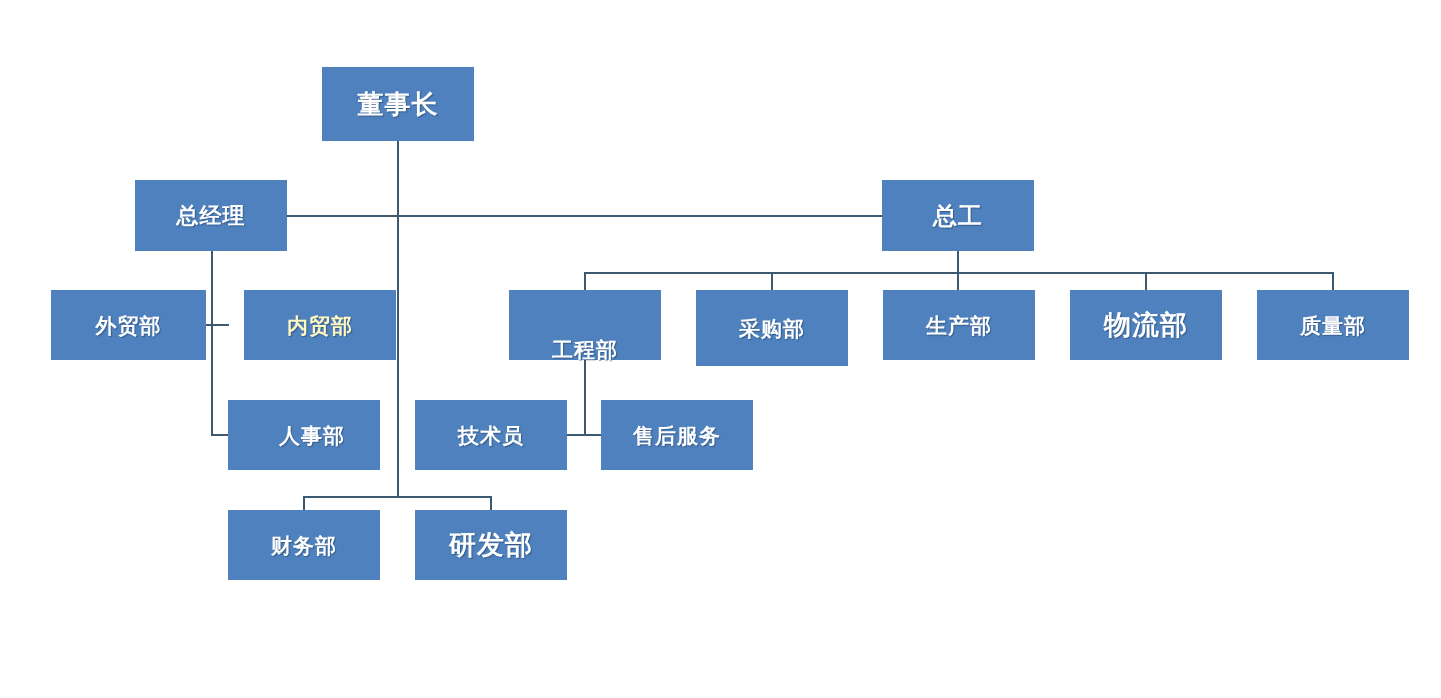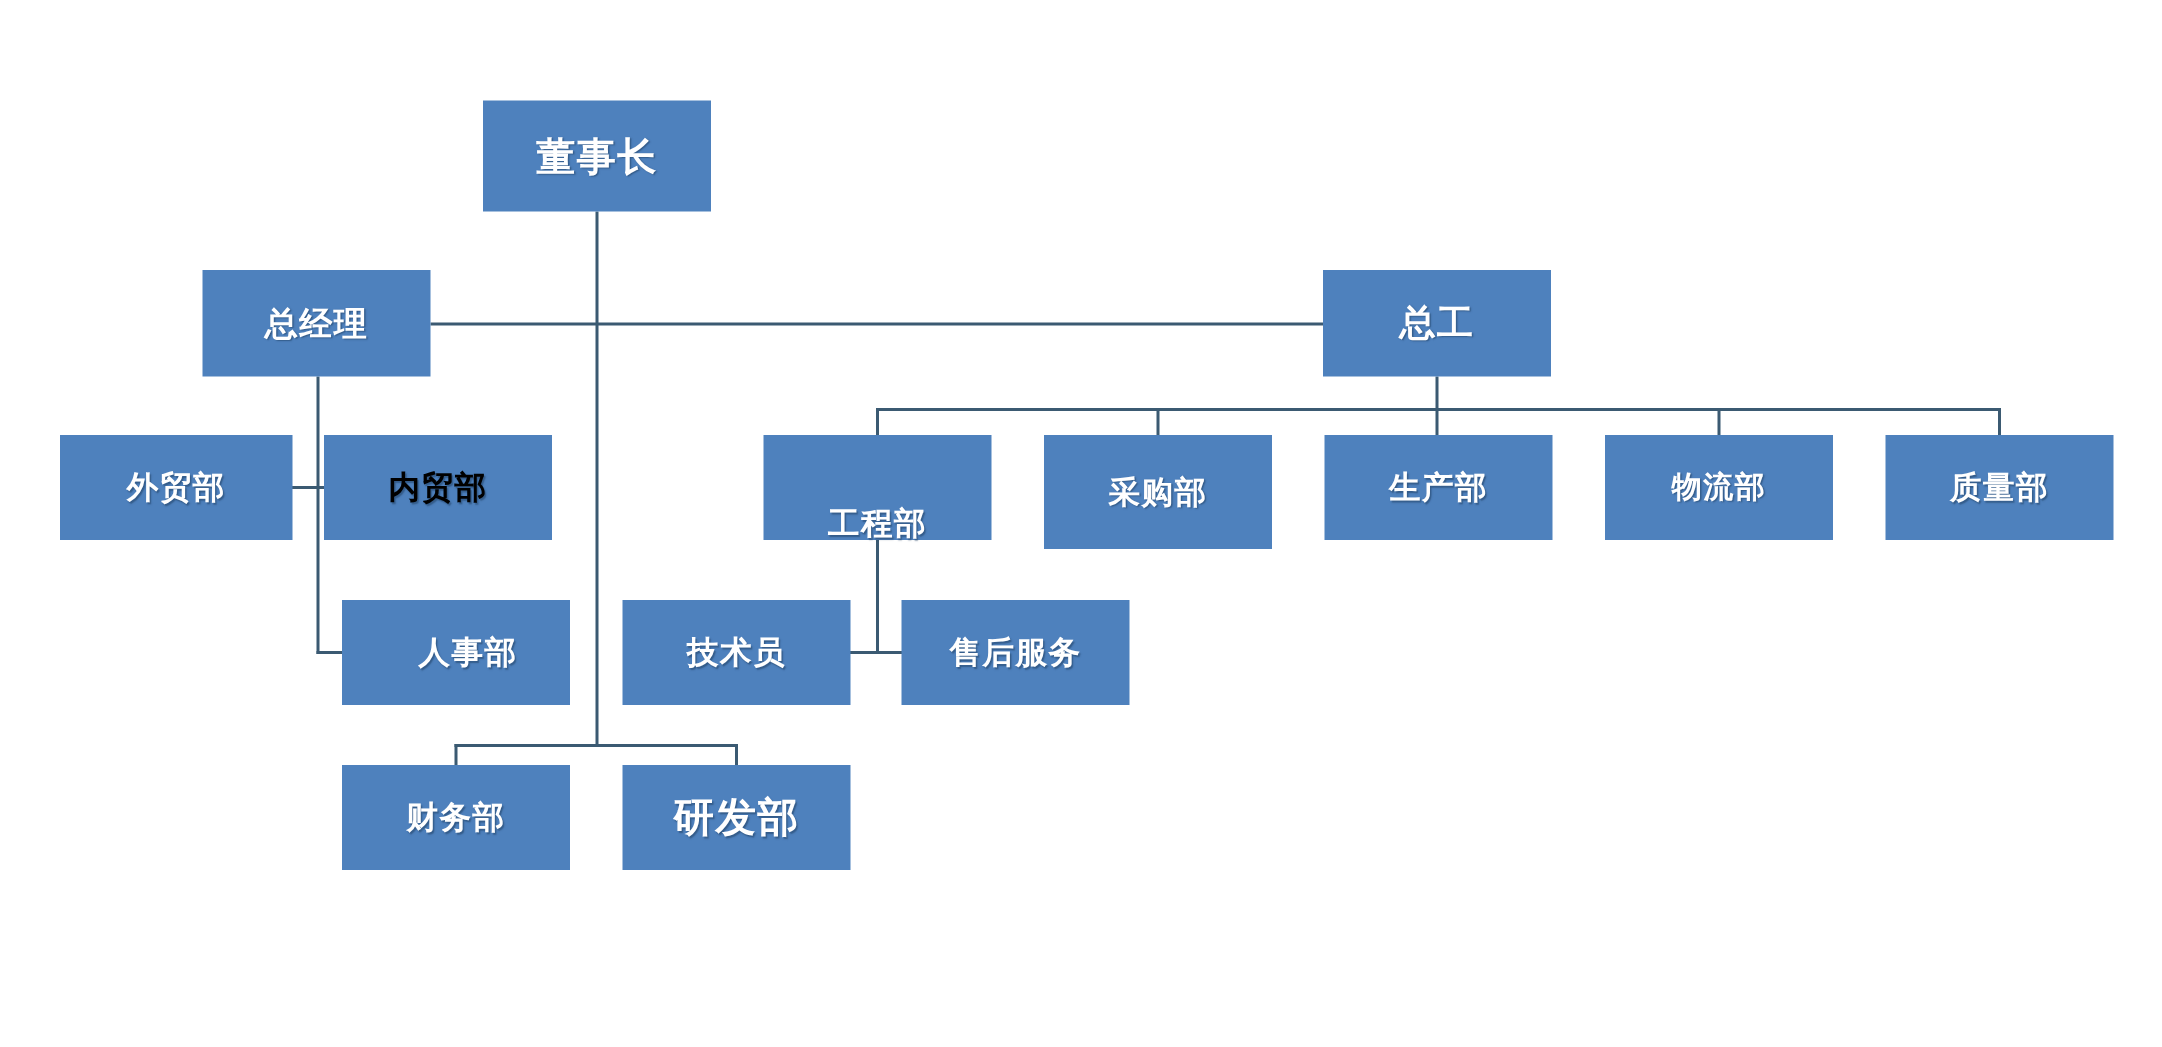--- a/index.html
+++ b/index.html
@@ -69,36 +69,36 @@
 
   <div class="node" id="node-chairman" style="left: 322px; top: 35px; width: 152px; height: 74px; font-size: 26px; background: rgb(78, 129, 189); color: rgb(255, 255, 255);">
     <span class="node-label">董事长</span>
   </div>
   <div class="node" id="node-general_manager" style="left: 135px; top: 148px; width: 152px; height: 71px; font-size: 22px; background: rgb(78, 129, 189); color: rgb(255, 255, 255);">
     <span class="node-label">总经理</span>
   </div>
   <div class="node" id="node-chief_engineer" style="left: 882px; top: 148px; width: 152px; height: 71px; font-size: 24px; background: rgb(78, 129, 189); color: rgb(255, 255, 255);">
     <span class="node-label">总工</span>
   </div>
-  <div class="node" id="node-foreign_trade" style="left: 40px; top: 258px; width: 155px; height: 70px; font-size: 21px; background: rgb(78, 129, 189); color: rgb(255, 255, 255);">
+  <div class="node" id="node-foreign_trade" style="left: 51px; top: 258px; width: 155px; height: 70px; font-size: 21px; background: rgb(78, 129, 189); color: rgb(255, 255, 255);">
     <span class="node-label">外贸部</span>
   </div>
-  <div class="node" id="node-domestic_trade" style="left: 216px; top: 258px; width: 152px; height: 70px; font-size: 21px; background: rgb(78, 129, 189); color: #000000; text-align: right;">
+  <div class="node" id="node-domestic_trade" style="left: 244px; top: 258px; width: 152px; height: 70px; font-size: 21px; background: rgb(78, 129, 189); color: #fef9c3; text-align: right;">
     <span class="node-label">内贸部</span>
   </div>
   <div class="node" id="node-engineering" style="left: 509px; top: 258px; width: 152px; height: 70px; font-size: 21px; background: rgb(78, 129, 189); color: rgb(255, 255, 255); align-items: flex-end;">
     <span class="node-label">工程部</span>
   </div>
   <div class="node" id="node-procurement" style="left: 696px; top: 258px; width: 152px; height: 76px; font-size: 21px; background: rgb(78, 129, 189); color: rgb(255, 255, 255);">
     <span class="node-label">采购部</span>
   </div>
   <div class="node" id="node-production" style="left: 883px; top: 258px; width: 152px; height: 70px; font-size: 21px; background: rgb(78, 129, 189); color: rgb(255, 255, 255);">
     <span class="node-label">生产部</span>
   </div>
-  <div class="node" id="node-logistics" style="left: 1070px; top: 258px; width: 152px; height: 70px; font-size: 20px; background: rgb(78, 129, 189); color: rgb(255, 255, 255);">
+  <div class="node" id="node-logistics" style="left: 1070px; top: 258px; width: 152px; height: 70px; font-size: 27px; background: rgb(78, 129, 189); color: rgb(255, 255, 255);">
     <span class="node-label">物流部</span>
   </div>
   <div class="node" id="node-quality" style="left: 1257px; top: 258px; width: 152px; height: 70px; font-size: 21px; background: rgb(78, 129, 189); color: rgb(255, 255, 255);">
     <span class="node-label">质量部</span>
   </div>
   <div class="node" id="node-hr" style="left: 228px; top: 368px; width: 152px; height: 70px; font-size: 21px; background: rgb(78, 129, 189); color: rgb(255, 255, 255); padding-left: 16px;">
     <span class="node-label">人事部</span>
   </div>
   <div class="node" id="node-technician" style="left: 415px; top: 368px; width: 152px; height: 70px; font-size: 21px; background: rgb(78, 129, 189); color: rgb(255, 255, 255);">
     <span class="node-label">技术员</span>

